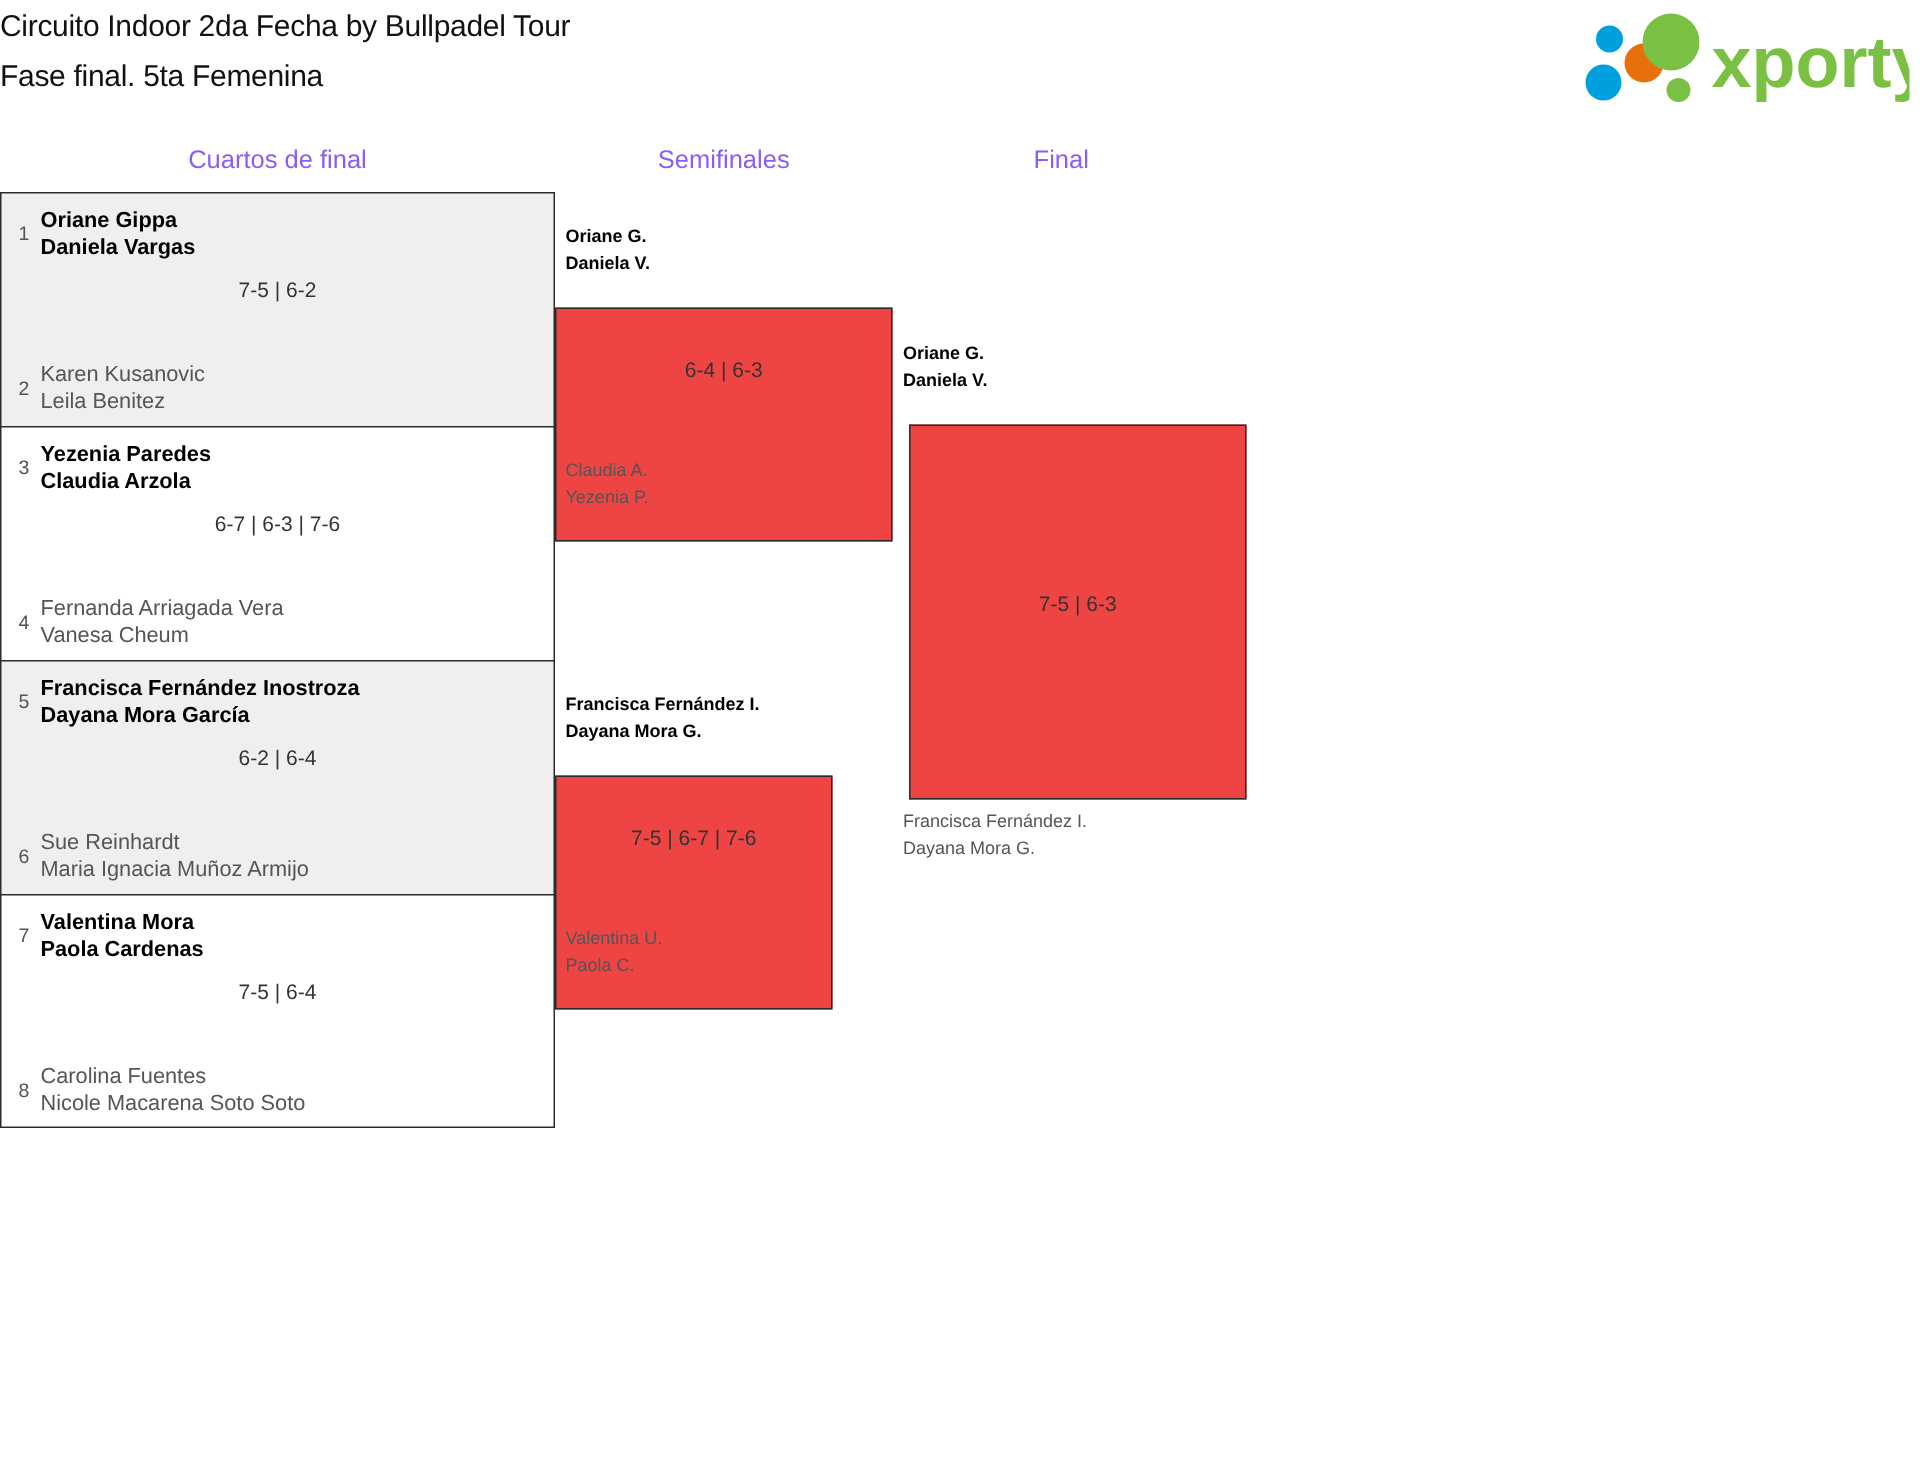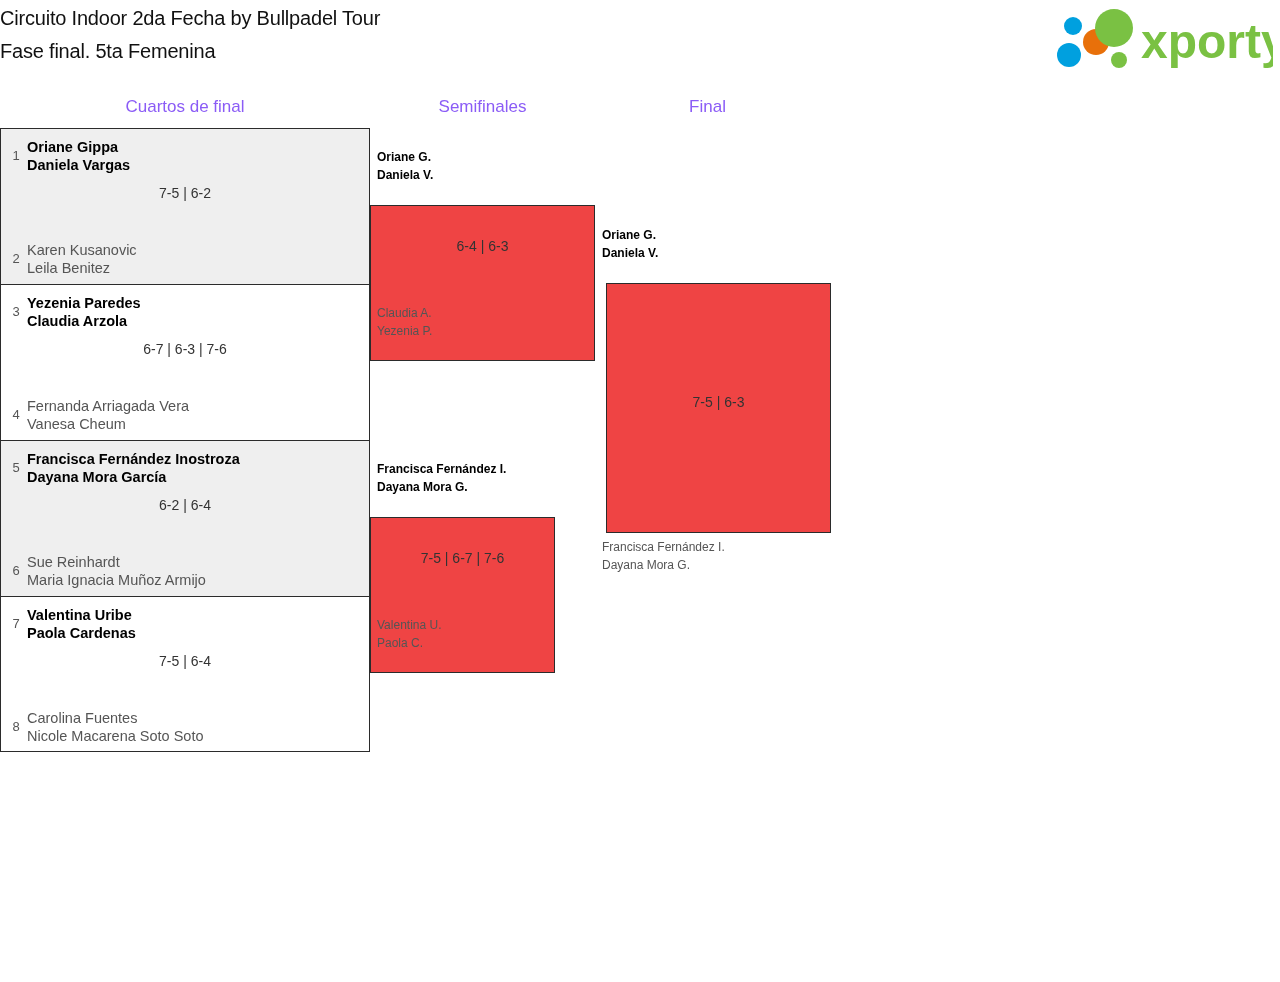--- a/index.html
+++ b/index.html
@@ -163,21 +163,21 @@
       <span class="seed bottom">6</span>
       <div class="team bottom lose">
         <div>Sue Reinhardt</div>
         <div>Maria Ignacia Muñoz Armijo</div>
       </div>
     </div>
 
     <div class="qf-match">
       <span class="seed top">7</span>
       <div class="team top win">
-        <div>Valentina Uribe</div>
+        <div>Valentina Mora</div>
         <div>Paola Cardenas</div>
       </div>
       <div class="qf-score">7-5 | 6-4</div>
       <span class="seed bottom">8</span>
       <div class="team bottom lose">
         <div>Carolina Fuentes</div>
         <div>Nicole Macarena Soto Soto</div>
       </div>
     </div>
 

